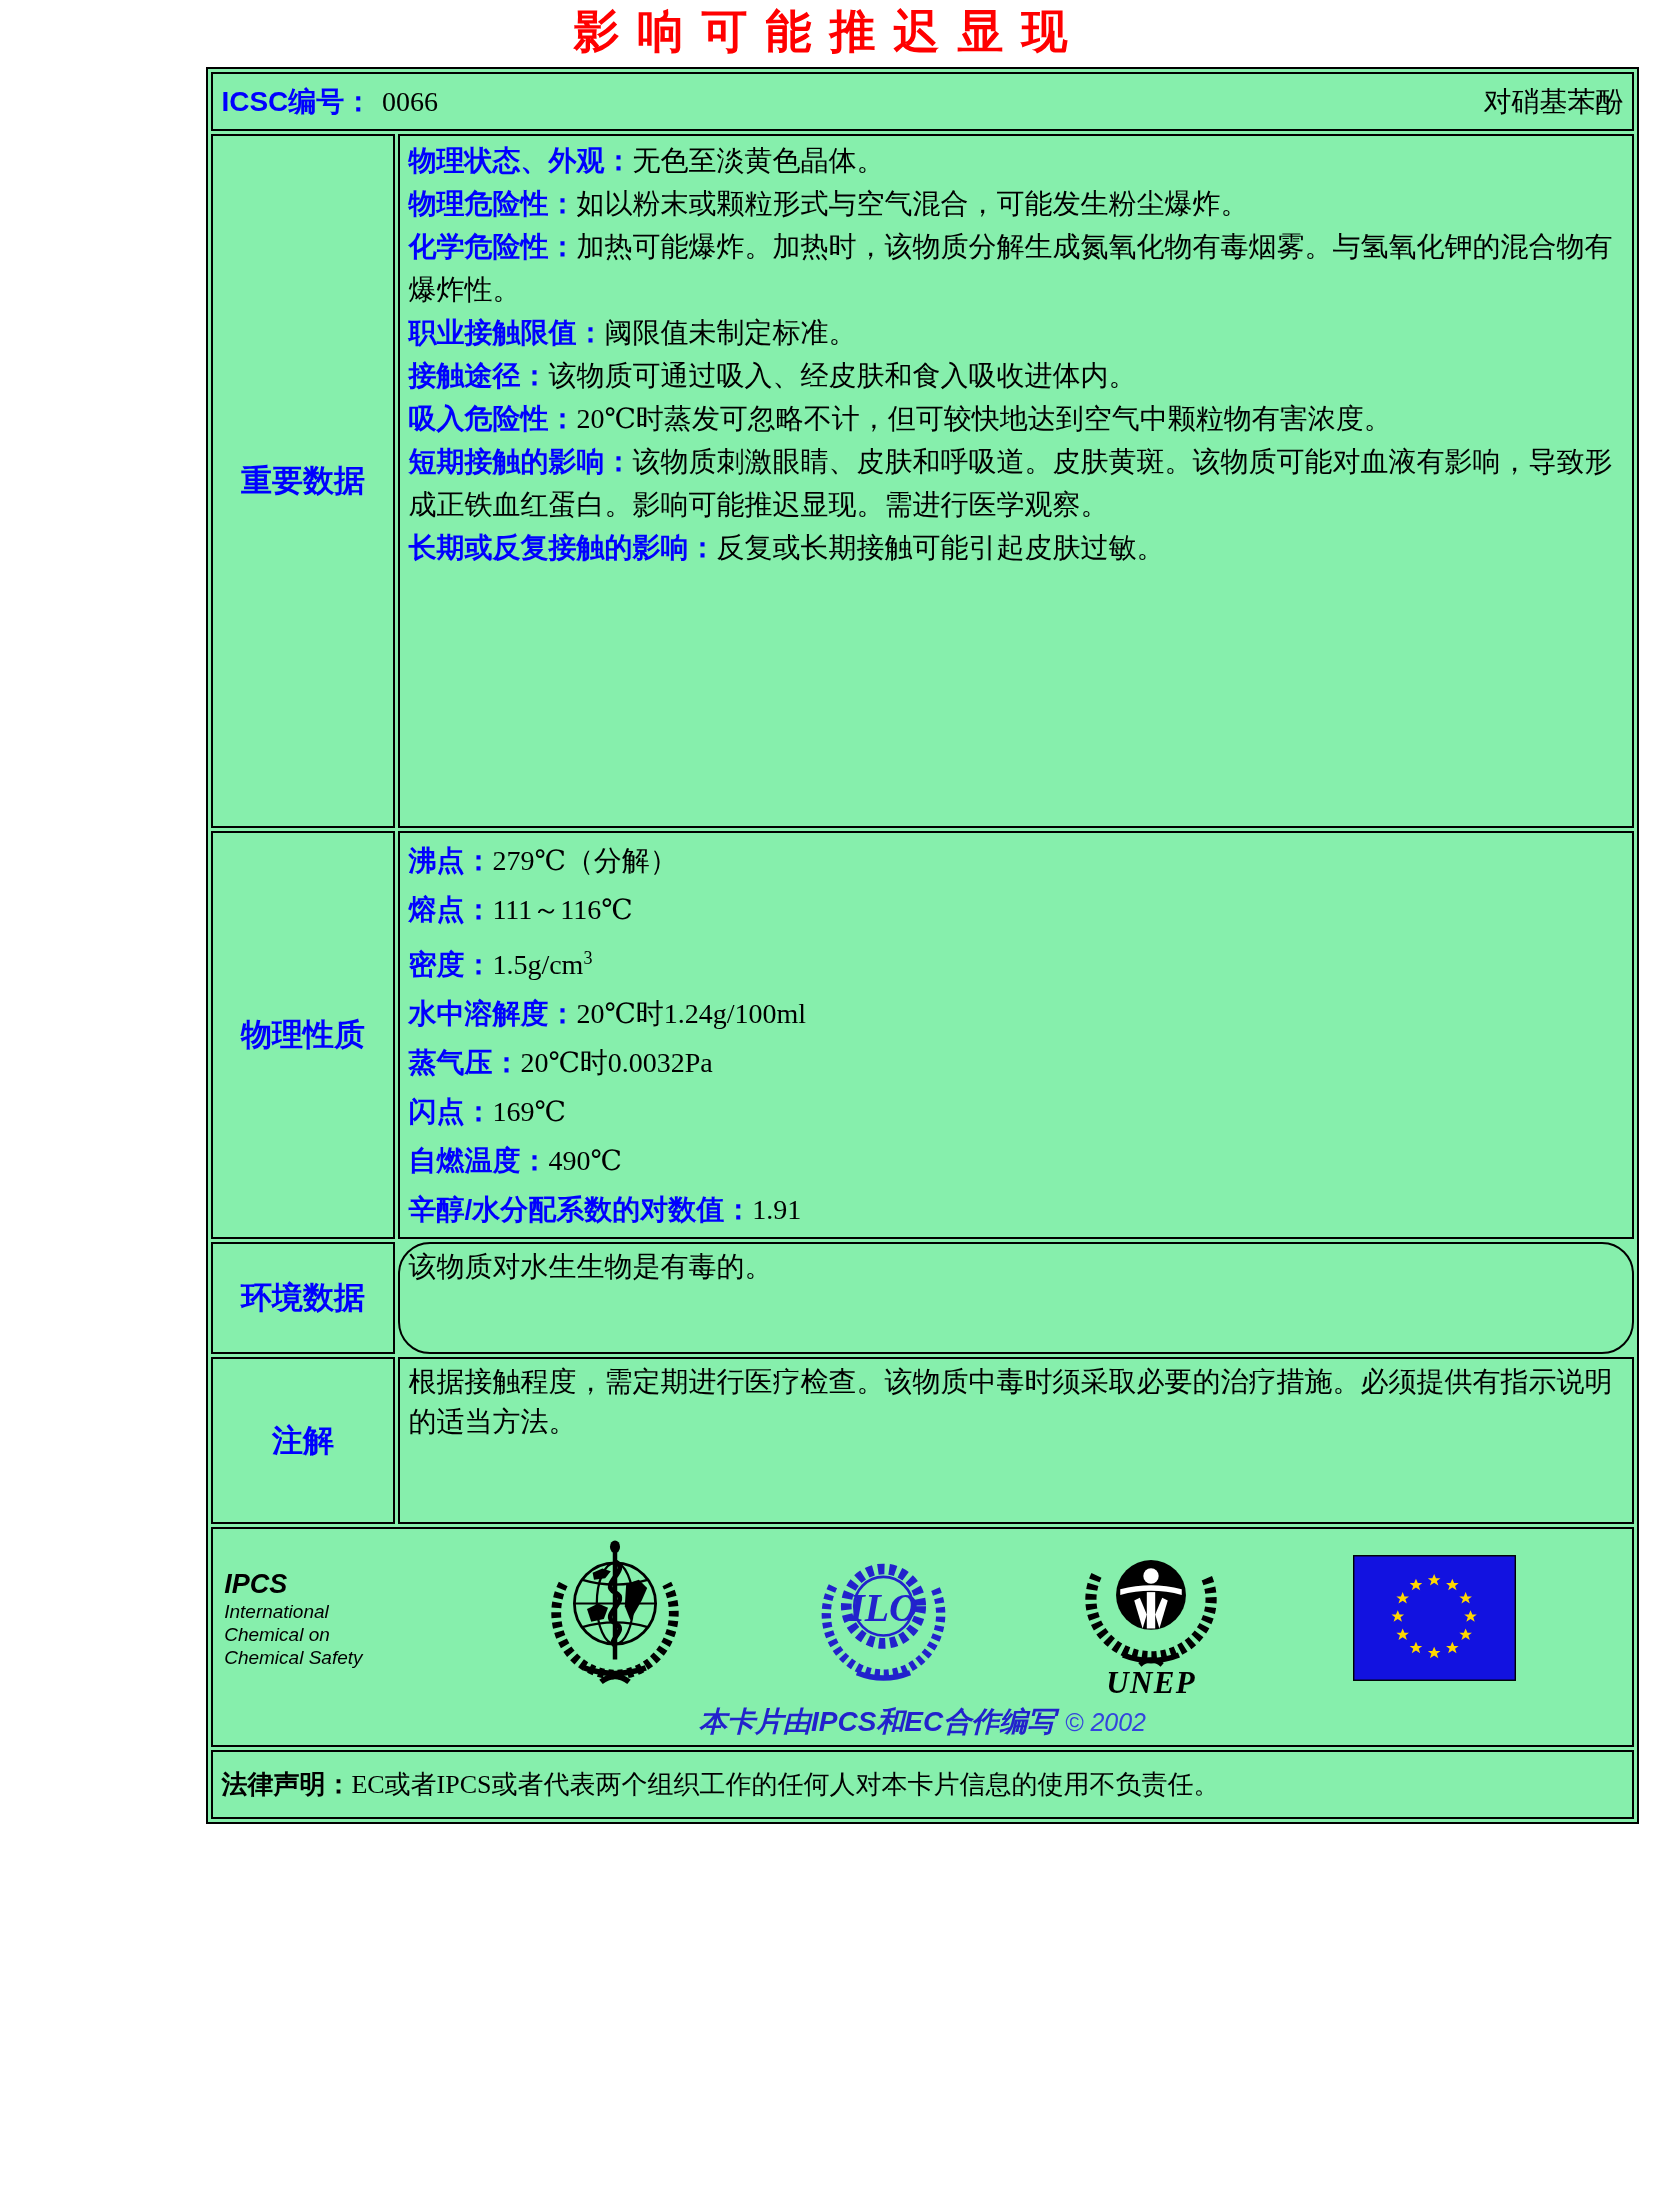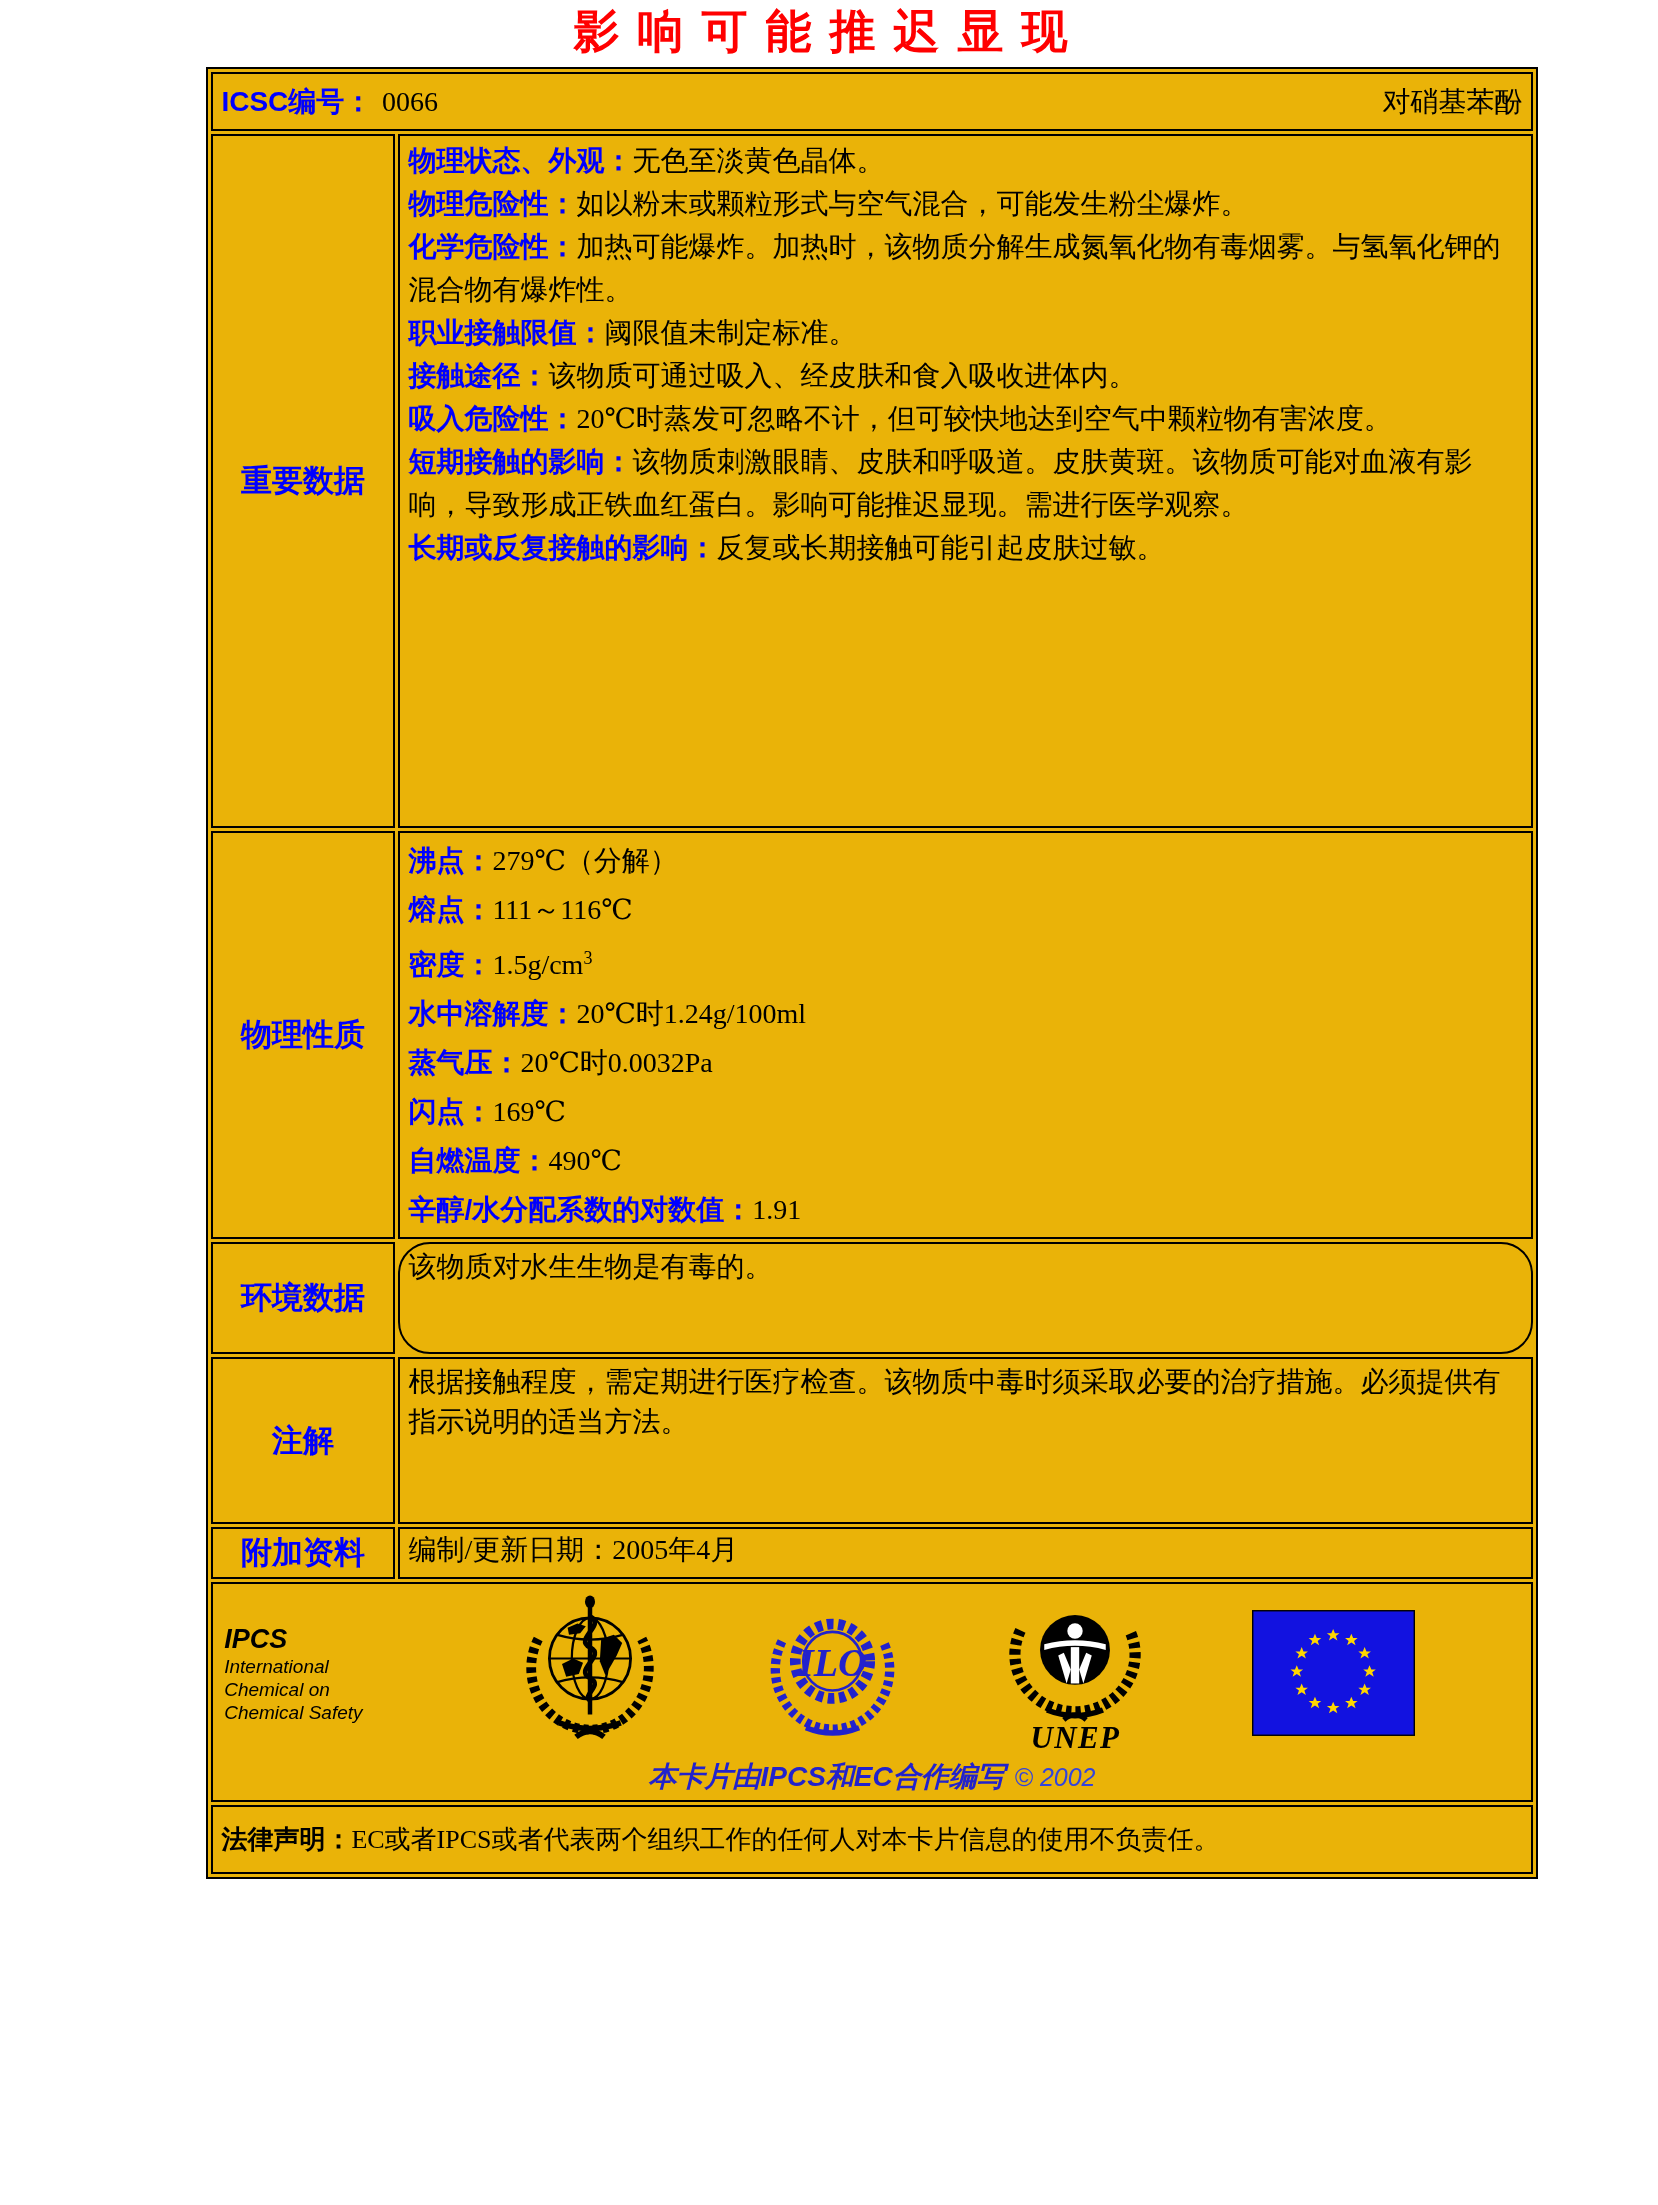--- a/index.html
+++ b/index.html
@@ -17,25 +17,25 @@
     color: #ff0000;
     font-family: "Liberation Serif", "DejaVu Serif", serif;
     font-weight: bold;
     font-size: 46px;
     letter-spacing: 18px;
     line-height: 56px;
   }
 
   table.card {
     margin-left: 206px;
-    width: 1332px;
+    width: 1433px;
     border-collapse: separate;
     border-spacing: 3.5px;
     border: 2.1px solid #000;
-    background: #eab308;
+    background: #86efac;
     table-layout: fixed;
   }
   td.cell { border: 2.1px solid #000; padding: 2.8px 8.4px; vertical-align: top; }
 
   
   td.header-cell { height: 59px; vertical-align: middle; }
   .header-inner { display: flex; justify-content: space-between; align-items: center; font-size: 28px; }
   .icsc-label {
     color: #0000ff; font-weight: bold;
     font-family: "Liberation Sans", "DejaVu Sans", sans-serif;
@@ -149,26 +149,20 @@
       </td>
     </tr>
 
     <tr>
       <td class="cell label-cell">注解</td>
       <td class="cell content-cell notes-cell">
         <p>根据接触程度，需定期进行医疗检查。该物质中毒时须采取必要的治疗措施。必须提供有指示说明的适当方法。</p>
       </td>
     </tr>
 
-    <tr>
-      <td class="cell label-cell">附加资料</td>
-      <td class="cell content-cell additional-cell">
-        <p>编制/更新日期：2005年4月</p>
-      </td>
-    </tr>
 
     <tr>
       <td class="cell logos-cell" colspan="2">
         <div class="logos-row">
           <div class="ipcs-block">
             <div class="ipcs-title">IPCS</div>
             <div class="ipcs-line">International</div>
             <div class="ipcs-line">Chemical on</div>
             <div class="ipcs-line">Chemical Safety</div>
           </div>

